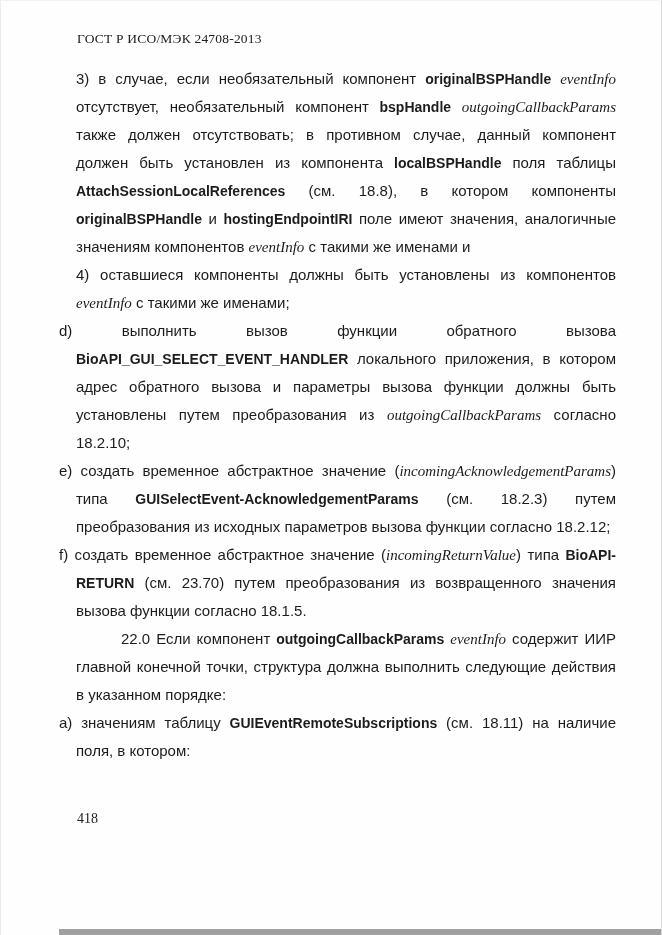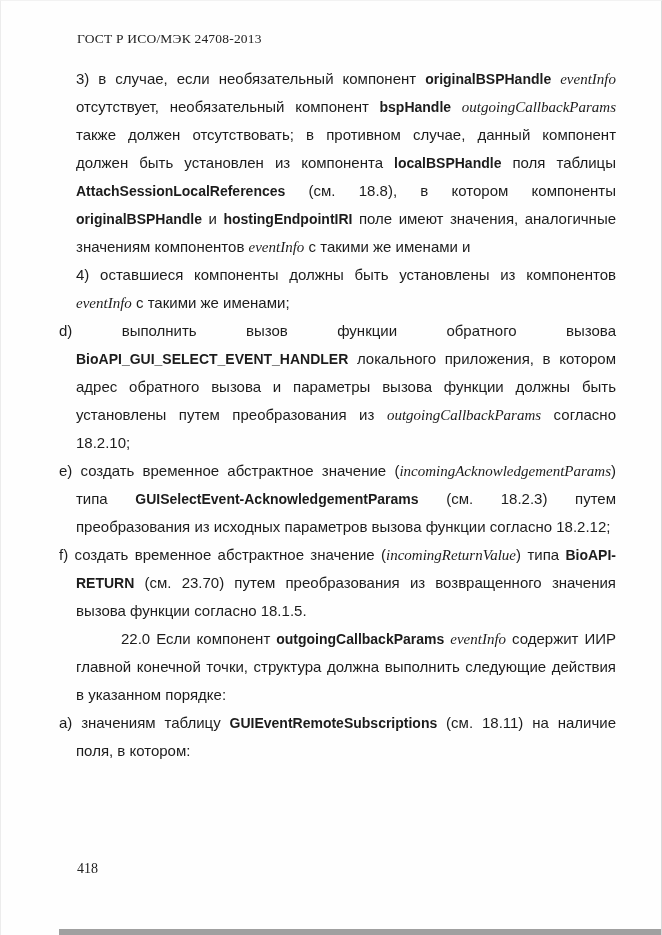--- a/index.html
+++ b/index.html
@@ -60,21 +60,21 @@
     font-weight: 700;
     font-size: 14px;
   }
   .run-italic {
     font-family: Liberation Serif, serif;
     font-style: italic;
   }
   .page-number {
     position: absolute;
     left: 76px;
-    top: 860px;
+    top: 810px;
     font-size: 14px;
     color: #222;
   }
   .scan-edge-bottom {
     position: absolute;
     bottom: 0;
     left: 58px;
     right: 0;
     height: 6px;
     background: #a0a0a0;

